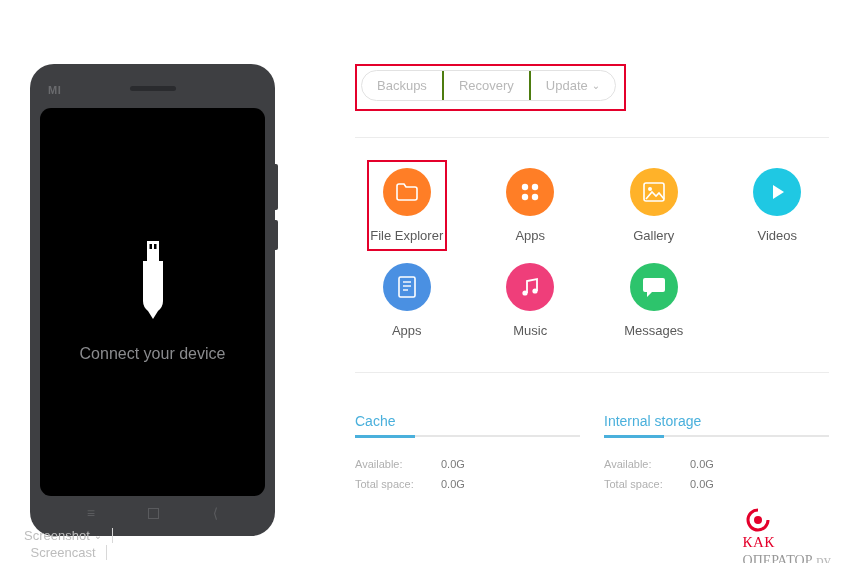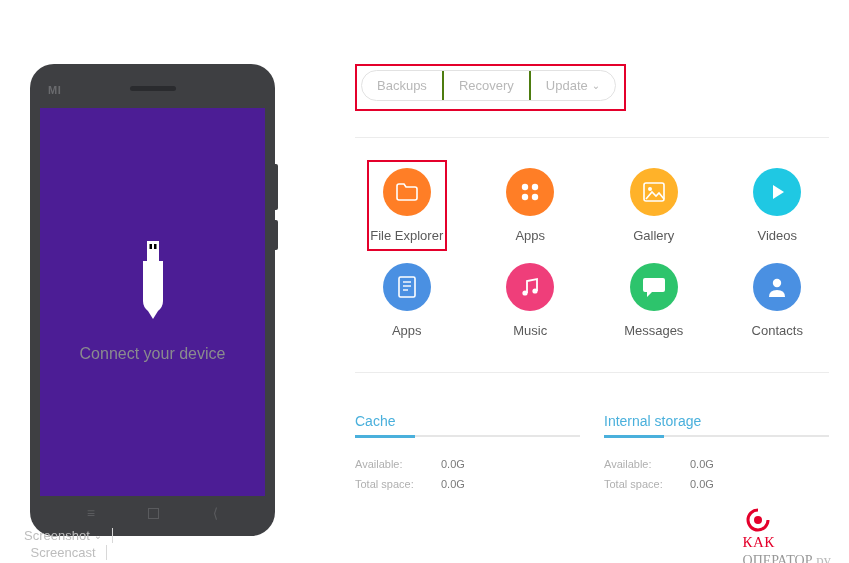--- a/index.html
+++ b/index.html
@@ -7,21 +7,21 @@
 
   .container { display: flex; padding: 0; height: 100%; margin-top: 24px; }
 
   
   .left-panel { width: 300px; padding: 40px 0 0 30px; position: relative; }
   .phone { width: 245px; height: 472px; background: #3e3f42; border-radius: 24px; position: relative; padding: 8px; }
   .phone-btn-right1 { position: absolute; right: -3px; top: 100px; width: 3px; height: 46px; background: #3e3f42; border-radius: 0 2px 2px 0; }
   .phone-btn-right2 { position: absolute; right: -3px; top: 156px; width: 3px; height: 30px; background: #3e3f42; border-radius: 0 2px 2px 0; }
   .phone-speaker { position: absolute; top: 22px; left: 50%; transform: translateX(-50%); width: 46px; height: 5px; background: #2a2b2e; border-radius: 3px; }
   .phone-brand { position: absolute; top: 20px; left: 18px; color: #6a6b6e; font-size: 11px; font-weight: bold; letter-spacing: 0.5px; }
-  .phone-screen { position: absolute; top: 44px; left: 10px; right: 10px; bottom: 40px; background: #4c1d95; border-radius: 0; display: flex; flex-direction: column; align-items: center; justify-content: center; }
+  .phone-screen { position: absolute; top: 44px; left: 10px; right: 10px; bottom: 40px; background: #000000; border-radius: 11px; display: flex; flex-direction: column; align-items: center; justify-content: center; }
   .usb-icon { width: 34px; height: 78px; margin-bottom: 26px; }
   .connect-text { color: #8a8b8e; font-size: 16px; font-weight: 300; }
   .phone-navbar { position: absolute; bottom: 10px; left: 0; right: 0; height: 26px; display: flex; justify-content: space-around; align-items: center; padding: 0 30px; }
   .nav-btn { color: #5a5b5e; font-size: 14px; }
   .nav-sq { width: 11px; height: 11px; border: 1.5px solid #5a5b5e; }
 
   .bottom-tools { position: absolute; bottom: 10px; left: 14px; display: flex; gap: 2px; align-items: center; color: #bdbdbd; font-size: 13px; flex-direction: column; }
   .bottom-tools .tool { padding: 0 10px; border-right: 1px solid #d8d8d8; display: flex; align-items: center; gap: 4px; cursor: pointer; }
   .bottom-tools .tool:last-child { border-right: none; }
   .chev { font-size: 10px; }
@@ -201,29 +201,20 @@
 
       <div class="tile">
         <div class="tile-icon c-green">
           <svg width="24" height="22" viewBox="0 0 24 22">
               <path d="M3 2 H21 Q23 2 23 4 V14 Q23 16 21 16 H10 L5 21 V16 H3 Q1 16 1 14 V4 Q1 2 3 2 Z" fill="#fff"></path>
             </svg>
         </div>
         <span class="tile-label">Messages</span>
       </div>
 
-      <div class="tile">
-        <div class="tile-icon c-blue">
-          <svg width="22" height="22" viewBox="0 0 22 22">
-              <circle cx="11" cy="7" r="4.2" fill="#fff"></circle>
-              <path d="M3 21 Q3 14 11 14 Q19 14 19 21 Z" fill="#fff"></path>
-            </svg>
-        </div>
-        <span class="tile-label">Contacts</span>
-      </div>
 
     </div>
 
     <div class="divider"></div>
 
     <div class="storage">
       <div class="storage-col">
         <div class="storage-title">Cache</div>
         <div class="storage-bar"></div>
         <div class="storage-row">

